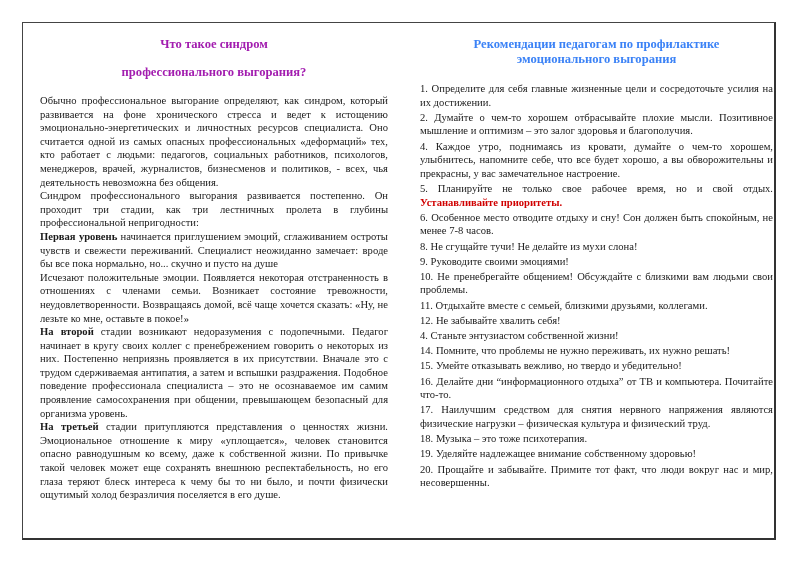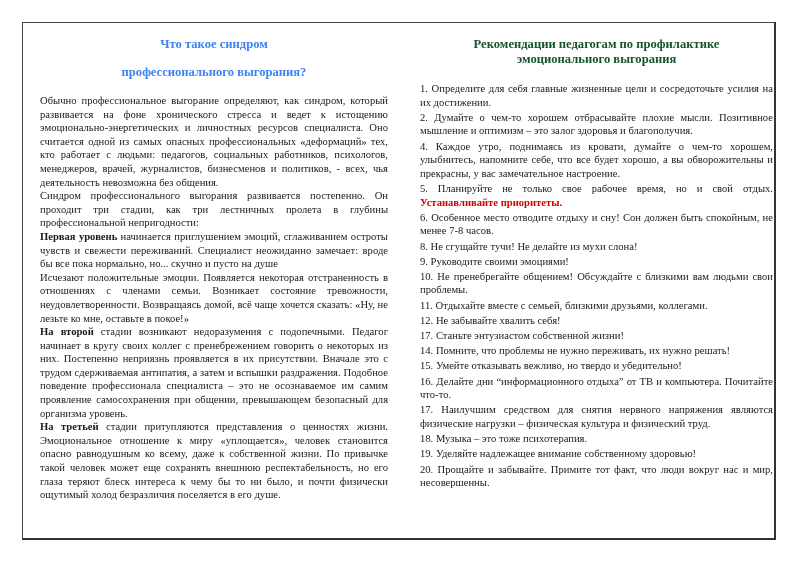--- a/index.html
+++ b/index.html
@@ -34,31 +34,31 @@
     }
     .col-left {
       left: 17px;
       width: 348px;
     }
     .col-right {
       left: 397px;
       width: 353px;
     }
     .title-left {
-      color: #3b82f6;
+      color: #a21caf;
       font-weight: bold;
       font-size: 12.6px;
       text-align: center;
       margin: 0;
       line-height: 15px;
     }
     .title-left .t1 { display: block; margin-top: 14px; }
     .title-left .t2 { display: block; margin-top: 13px; }
     .title-right {
-      color: #14532d;
+      color: #3b82f6;
       font-weight: bold;
       font-size: 12.6px;
       text-align: center;
       margin: 14px 0 16px 0;
       line-height: 14.5px;
     }
     .body-left {
       margin-top: 14px;
       font-size: 10.6px;
       line-height: 13.6px;
@@ -116,21 +116,21 @@
       <p class="para rec-item">1. Определите для себя главные жизненные цели и сосредоточьте усилия на их достижении.</p>
       <p class="para rec-item">2. Думайте о чем-то хорошем отбрасывайте плохие мысли. Позитивное мышление и оптимизм – это залог здоровья и благополучия.</p>
       <p class="para rec-item">4. Каждое утро, поднимаясь из кровати, думайте о чем-то хорошем, улыбнитесь, напомните себе, что все будет хорошо, а вы обворожительны и прекрасны, у вас замечательное настроение.</p>
       <p class="para rec-item"><span>5. Планируйте не только свое рабочее время, но и свой отдых.</span> <span class="red-bold">Устанавливайте приоритеты.</span></p>
       <p class="para rec-item">6. Особенное место отводите отдыху и сну! Сон должен быть спокойным, не менее 7-8 часов.</p>
       <p class="para rec-item">8. Не сгущайте тучи! Не делайте из мухи слона!</p>
       <p class="para rec-item">9. Руководите своими эмоциями!</p>
       <p class="para rec-item">10. Не пренебрегайте общением! Обсуждайте с близкими вам людьми свои проблемы.</p>
       <p class="para rec-item">11. Отдыхайте вместе с семьей, близкими друзьями, коллегами.</p>
       <p class="para rec-item">12. Не забывайте хвалить себя!</p>
-      <p class="para rec-item">17. Станьте энтузиастом собственной жизни!</p>
+      <p class="para rec-item">4. Станьте энтузиастом собственной жизни!</p>
       <p class="para rec-item">14. Помните, что проблемы не нужно переживать, их нужно решать!</p>
       <p class="para rec-item">15. Умейте отказывать вежливо, но твердо и убедительно!</p>
       <p class="para rec-item">16. Делайте дни “информационного отдыха” от ТВ и компьютера. Почитайте что-то.</p>
       <p class="para rec-item">17. Наилучшим средством для снятия нервного напряжения являются физические нагрузки – физическая культура и физический труд.</p>
       <p class="para rec-item">18. Музыка – это тоже психотерапия.</p>
       <p class="para rec-item">19. Уделяйте надлежащее внимание собственному здоровью!</p>
       <p class="para rec-item">20. Прощайте и забывайте. Примите тот факт, что люди вокруг нас и мир, несовершенны.</p>
     </div>
   </div>
 

